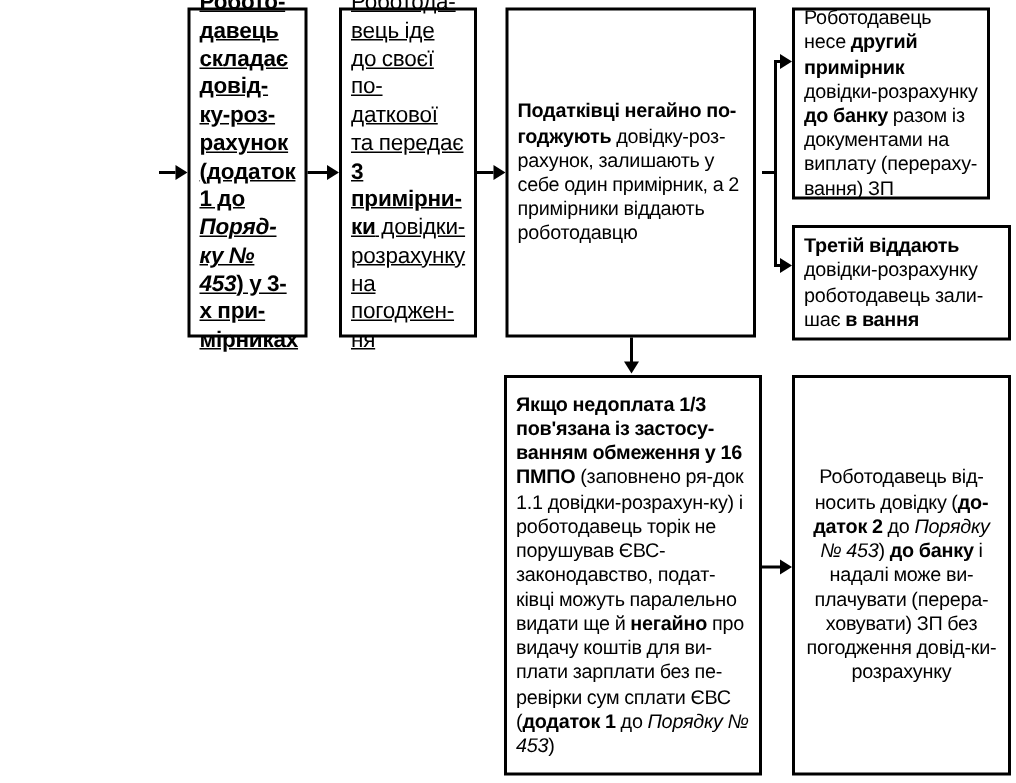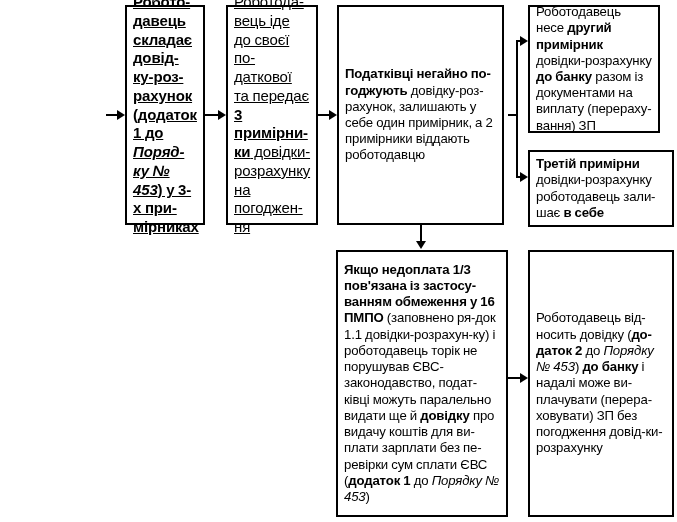--- a/index.html
+++ b/index.html
@@ -42,21 +42,21 @@
   i { font-style: italic; }
 
   
   #box1 { left: 3px;   top: 5px;   width: 103px; height: 220px; }
   #box2 { left: 125px; top: 5px;   width: 80px;  height: 220px; }
   #box3 { left: 226px; top: 5px;   width: 92px;  height: 220px; }
   #box4 { left: 337px; top: 5px;   width: 167px; height: 220px; }
   #box5 { left: 528px; top: 5px;   width: 132px; height: 128px; }
   #box6 { left: 528px; top: 150px; width: 146px; height: 77px;  }
   #box7 { left: 336px; top: 250px; width: 172px; height: 267px; }
-  #box8 { left: 528px; top: 250px; width: 146px; height: 267px; }
+  #box8 { left: 528px; top: 250px; width: 146px; height: 267px; text-align: center; }
 
   #box1 .txt, #box2 .txt { font-weight: bold; }
 
   
   .hline, .vline {
     position: absolute;
     background: #000000;
   }
   .hline { height: 2px; }
   .vline { width: 2px; }
@@ -91,25 +91,25 @@
 
   <div class="box" id="box4">
     <span class="txt"><b>Податківці негайно по‐годжують</b> довідку‐роз‐рахунок, залишають у себе один примірник, а 2 примірники віддають роботодавцю</span>
   </div>
 
   <div class="box" id="box5">
     <span class="txt">Роботодавець несе <b>другий примірник</b> довідки‐розрахунку <b>до банку</b> разом із документами на виплату (перераху‐вання) ЗП</span>
   </div>
 
   <div class="box" id="box6">
-    <span class="txt"><b>Третій примірни</b> довідки‐розрахунку роботодавець зали‐шає <b>в себе</b></span>
+    <span class="txt"><b>Третій віддають</b> довідки‐розрахунку роботодавець зали‐шає <b>в вання</b></span>
   </div>
 
   <div class="box" id="box7">
-    <span class="txt"><b>Якщо недоплата 1/3 пов'язана із застосу‐ванням обмеження у 16 ПМПО</b> (заповнено ря‐док 1.1 довідки‐розрахун‐ку) і роботодавець торік не порушував ЄВС‐законодавство, подат‐ківці можуть паралельно видати ще й <b>довідку</b> про видачу коштів для ви‐плати зарплати без пе‐ревірки сум сплати ЄВС (<b>додаток 1</b> до <i>Порядку № 453</i>)</span>
+    <span class="txt"><b>Якщо недоплата 1/3 пов'язана із застосу‐ванням обмеження у 16 ПМПО</b> (заповнено ря‐док 1.1 довідки‐розрахун‐ку) і роботодавець торік не порушував ЄВС‐законодавство, подат‐ківці можуть паралельно видати ще й <b>негайно</b> про видачу коштів для ви‐плати зарплати без пе‐ревірки сум сплати ЄВС (<b>додаток 1</b> до <i>Порядку № 453</i>)</span>
   </div>
 
   <div class="box" id="box8">
     <span class="txt">Роботодавець від‐носить довідку (<b>до‐даток 2</b> до <i>Порядку № 453</i>) <b>до банку</b> і надалі може ви‐плачувати (перера‐ховувати) ЗП без погодження довід‐ки‐розрахунку</span>
   </div>
 
   <div class="hline" style="left:106px; top:114px; width:11px;"></div>
   <div class="arrow-r" style="left:117px; top:110px;"></div>
 
   <div class="hline" style="left:205px; top:114px; width:13px;"></div>

